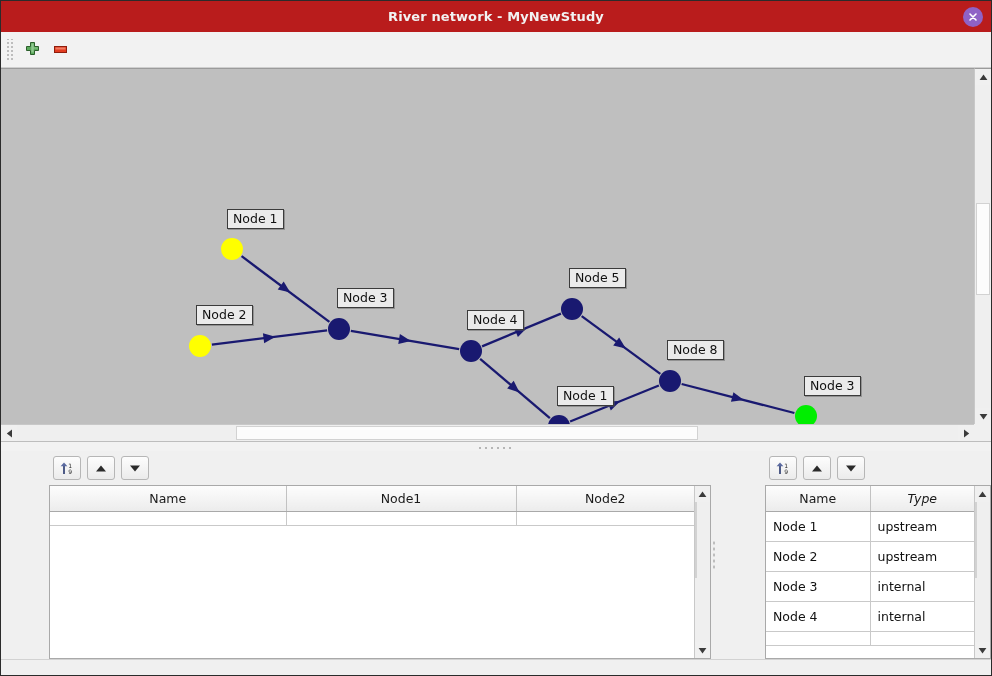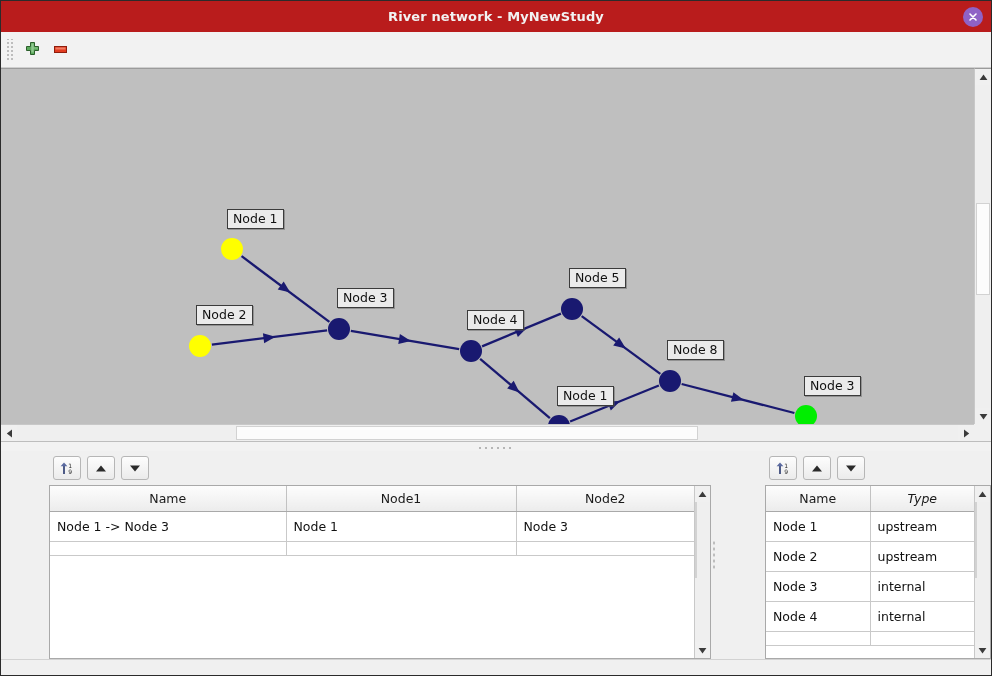--- a/index.html
+++ b/index.html
@@ -375,25 +375,20 @@
         <div class="table-area">
           <table class="grid">
             <thead>
                 <tr id="branch-head">
                   <th style="width: 236px;">Name</th>
                   <th style="width: 230px;">Node1</th>
                   <th style="width: auto;">Node2</th>
                 </tr>
               </thead>
             <tbody id="branch-body">
-                <tr>
-                  <td>Node 1 -&gt; Node 3</td>
-                  <td>Node 1</td>
-                  <td>Node 3</td>
-                </tr>
                 <tr class="filler">
                   <td></td>
                   <td></td>
                   <td></td>
                 </tr>
               </tbody>
           </table>
         </div>
         <div class="tbl-vscroll">
           <div class="sb-arrow">

